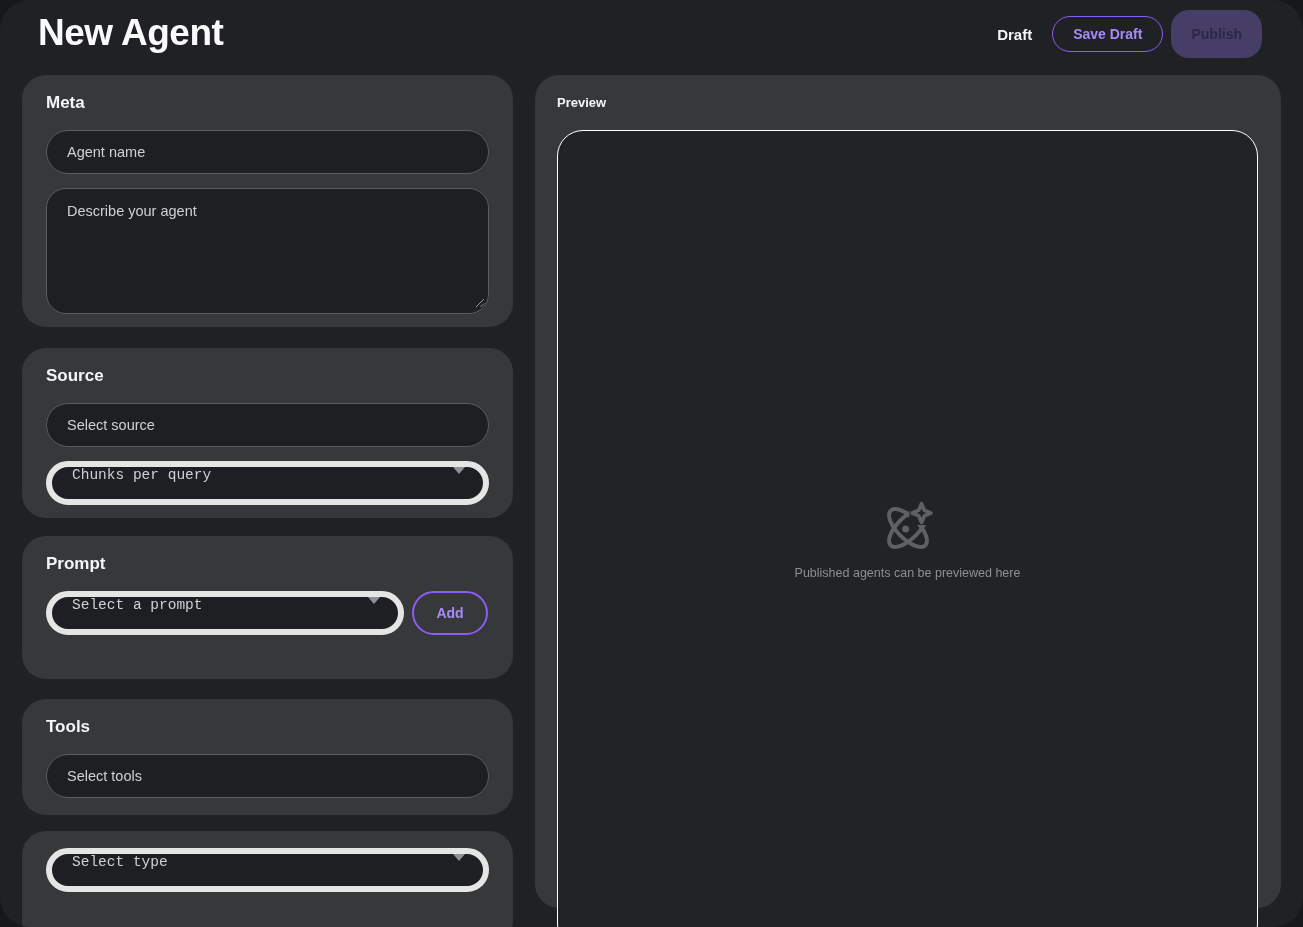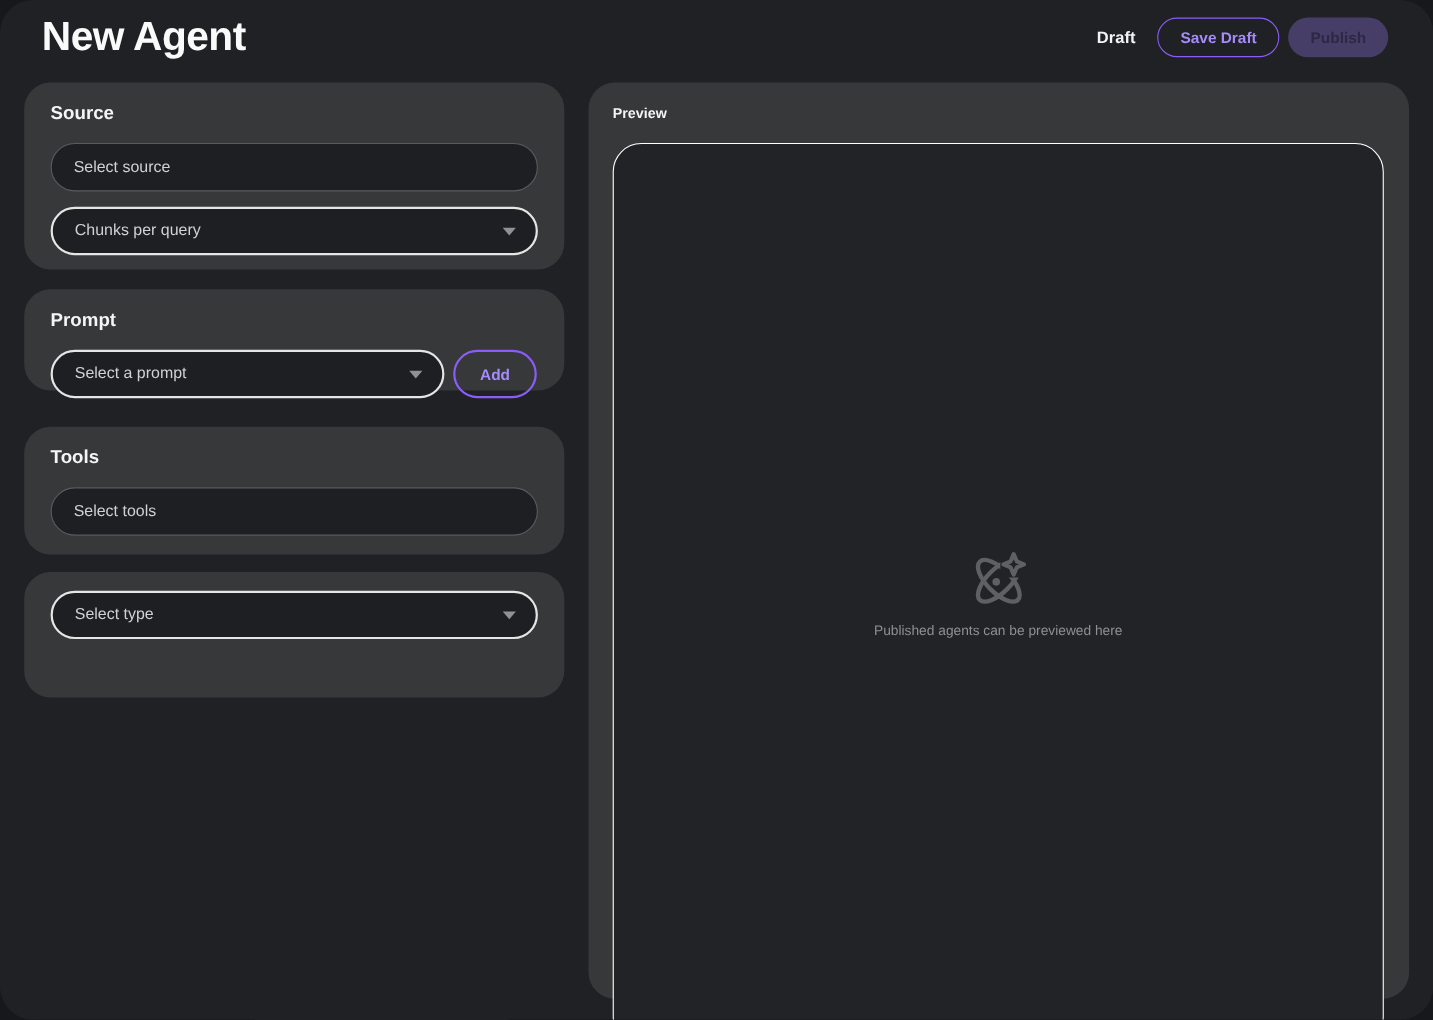--- a/index.html
+++ b/index.html
@@ -31,41 +31,41 @@
     color: #f2f3f4; font-size: 15px; font-weight: 600;
     padding: 0 4px; height: 36px; margin-right: 16px;
   }
   .btn-outline-accent {
     height: 36px; padding: 0 20px; margin-right: 8px;
     border: 1.5px solid #8b5cf6; border-radius: 18px;
     color: #a78bfa; font-size: 14px; font-weight: 600;
     background: transparent;
   }
   .btn-disabled-accent {
-    height: 36px; padding: 6px 20px;
+    height: 48px; padding: 6px 20px;
     border-radius: 18px; background: #473e68;
     color: #2c2845; font-size: 14px; font-weight: 700;
   }
 
   
   .left-col {
     position: absolute; left: 22px; top: 75px; width: 491px;
     display: flex; flex-direction: column;
   }
   .card {
     background: #37383a; border-radius: 24px;
     padding: 17px 24px 24px 24px;
   }
   .card h2 {
     font-size: 17px; font-weight: 700; color: #f4f5f6;
     line-height: 22px; margin-bottom: 16px;
   }
   .card-meta   { height: 252px; margin-bottom: 21px; }
   .card-source { height: 170px; margin-bottom: 18px; }
-  .card-prompt { height: 92px; margin-bottom: 33px; }
+  .card-prompt { height: 143px; margin-bottom: 20px; }
   .card-tools  { height: 116px; margin-bottom: 16px; }
   .card-type   { height: 114px; }
 
   .field {
     width: 100%; height: 44px;
     background: #1d1f23;
     border: 1px solid #595b5f;
     border-radius: 22px;
     color: #e8e9ea; font-size: 14.5px; font-family: inherit;
     padding: 0 20px; outline: none; display: block;
@@ -77,23 +77,23 @@
     line-height: 20px;
   }
   .textarea-wrap { position: relative; }
   .resize-handle {
     position: absolute; right: 4px; bottom: 6px;
     width: 11px; height: 11px; pointer-events: none;
   }
 
   .select {
     width: 100%; height: 44px; margin-top: 0;
-    background: #1d1f23; border: 2px solid #e5e5e5; border-radius: 22px;
-    display: flex; align-items: center; justify-content: space-between;
-    padding: 0 18px 0 20px; cursor: pointer;
+    background: #1d1f23; border: 6px solid #e5e5e5; border-radius: 22px;
+    display: flex; align-items: flex-start; justify-content: space-between;
+    padding: 0 18px 0 20px; cursor: pointer; font-family: Liberation Mono, monospace;
   }
   .select + .select, .field + .select { margin-top: 14px; }
   .select .select-label { color: #cfd1d3; font-size: 14.5px; }
   .caret-down {
     width: 0; height: 0;
     border-left: 6px solid transparent; border-right: 6px solid transparent;
     border-top: 7px solid #8f9194;
   }
 
   .prompt-row { display: flex; align-items: center; }
@@ -134,20 +134,31 @@
 
   <h1 class="page-title">New Agent</h1>
   <div class="header-actions">
     <button class="btn btn-text">Draft</button>
     <button class="btn btn-outline-accent">Save Draft</button>
     <button class="btn btn-disabled-accent">Publish</button>
   </div>
 
   <div class="left-col">
 
+    <section class="card card-meta">
+      <h2>Meta</h2>
+      <input class="field" type="text" placeholder="Agent name" style="">
+      <div class="textarea-wrap">
+        <textarea class="field" placeholder="Describe your agent" style=""></textarea>
+        <svg class="resize-handle" viewBox="0 0 11 11">
+          <line x1="2" y1="10" x2="10" y2="2" stroke="#9a9c9e" stroke-width="1"></line>
+          <line x1="6.5" y1="10" x2="10" y2="6.5" stroke="#9a9c9e" stroke-width="1"></line>
+        </svg>
+      </div>
+    </section>
 
     <section class="card card-source">
       <h2>Source</h2>
       <input class="field" type="text" placeholder="Select source" style="">
       <div class="select">
         <span class="select-label">Chunks per query</span>
         <span class="caret-down"></span>
       </div>
     </section>
 

